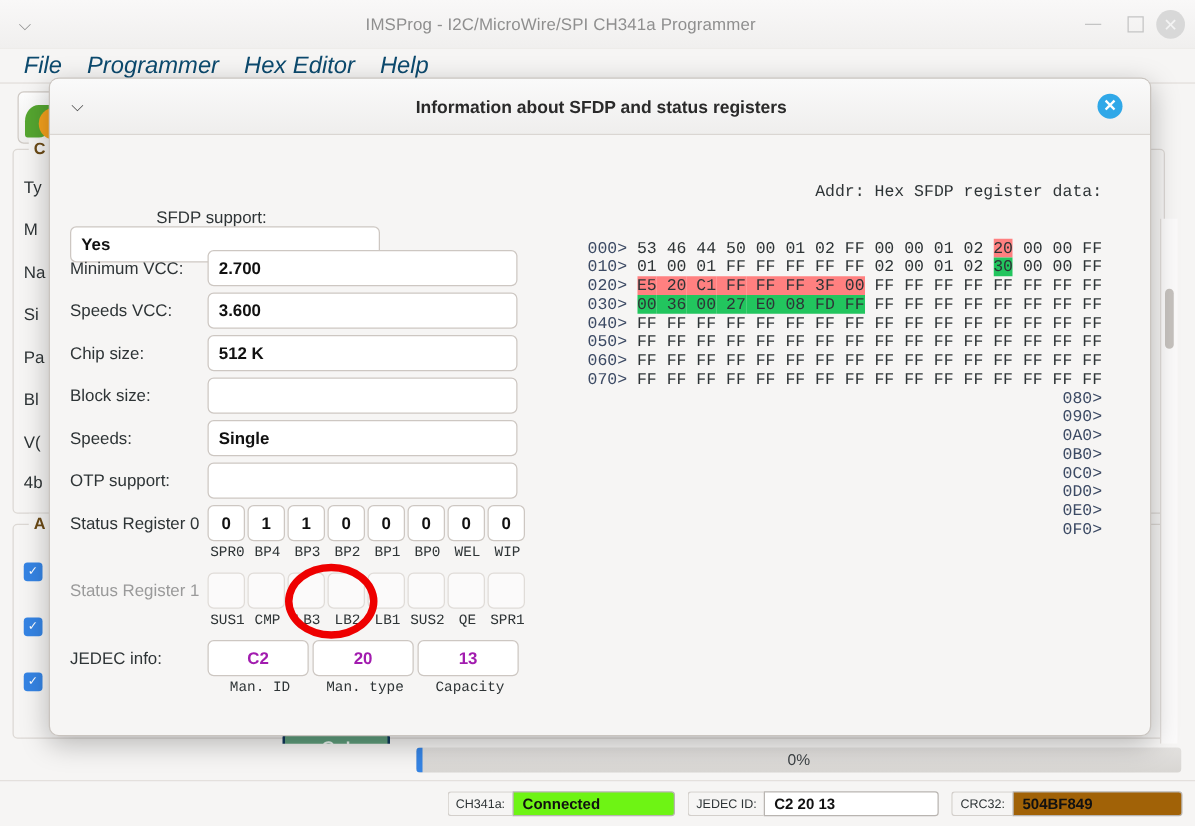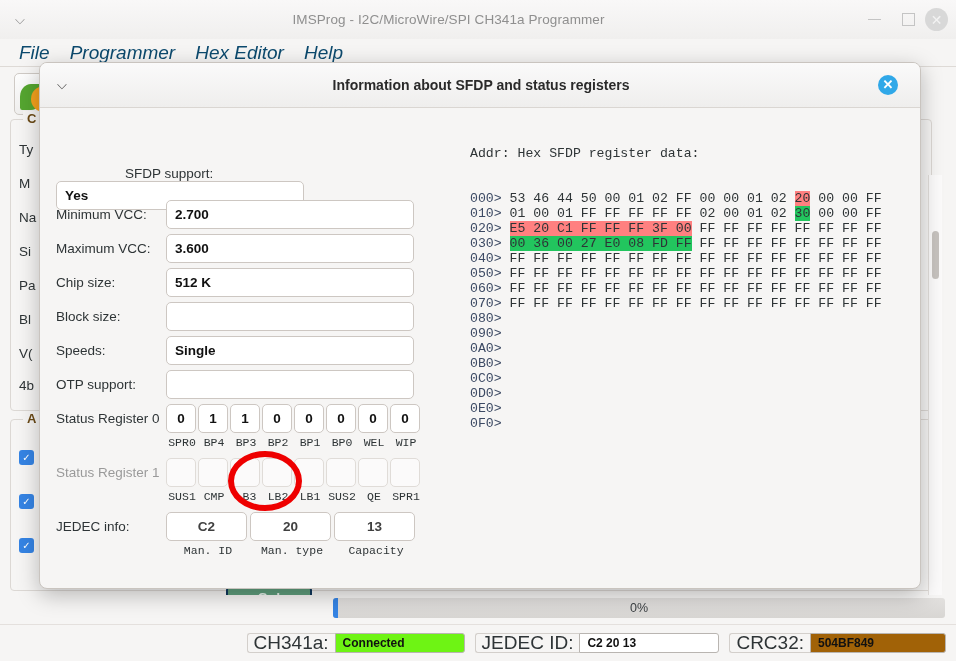--- a/index.html
+++ b/index.html
@@ -127,21 +127,21 @@
     display: flex; align-items: center; justify-content: center;
     font-size: 12.5px; color: #3d4245;
   }
   #statusbar {
     position: absolute; left: 0; top: 624px; width: 956px; height: 37px;
     background: #f6f5f4; border-top: 1px solid #e4e0dd;
     display: flex; align-items: center; justify-content: flex-end;
     padding-right: 10px; box-sizing: border-box;
   }
   .sb-label {
-    font-size: 19px; color: #2e3436;
+    font-size: 10px; color: #2e3436;
     border: 1px solid #d3cfcb; border-right: none;
     background: #f6f5f4;
     padding: 3px 6px; height: 20px; box-sizing: border-box;
     display: flex; align-items: center;
     border-radius: 3px 0 0 3px;
   }
   .sb-value {
     font-size: 12px; font-weight: bold; color: #111;
     border: 1px solid #b9b5b1; background: #fff;
     padding: 3px 7px; height: 20px; box-sizing: border-box;
@@ -206,21 +206,21 @@
   .bitlabel {
     width: 32px; text-align: center;
     font-family: "Liberation Mono", monospace;
     font-size: 11.5px; color: #2e3436;
   }
   .label-dim { color: #9a9a9a; }
 
   .jedec-box {
     width: 81px; height: 29px; box-sizing: border-box;
     border: 1px solid #cdc7c2; border-radius: 5px; background: #fff;
-    font-size: 13.5px; font-weight: bold; color: #404040;
+    font-size: 13.5px; font-weight: bold; color: #a21caf;
     display: flex; align-items: center; justify-content: center;
     margin-right: 3px;
   }
   .jedec-cap {
     width: 84px; text-align: center;
     font-family: "Liberation Mono", monospace;
     font-size: 11.5px; color: #2e3436;
   }
 
   #red-circle {
@@ -230,20 +230,21 @@
     box-sizing: border-box;
     pointer-events: none;
   }
 
   
   #hex-panel {
     position: absolute; left: 430px; top: 8px;
     font-family: "Liberation Mono", monospace;
     font-size: 13.2px; color: #2e3436; line-height: 15px;
     white-space: pre;
+    text-align: right;
   }
   #hex-head { color: #2e3436; }
   .hex-row { height: 15px; }
   .hex-addr { color: #3c4a64; }
   .hl-red { background: #ff8080; }
   .hl-green { background: #22c55e; }
 </style>
 </head>
 <body>
 
@@ -333,21 +334,21 @@
 
       <div class="form-row" style="top:58px;flex-direction:column;">
         <div class="form-label">SFDP support:</div>
         <div class="form-input">Yes</div>
       </div>
       <div class="form-row" style="top:92px;">
         <div class="form-label">Minimum VCC:</div>
         <div class="form-input">2.700</div>
       </div>
       <div class="form-row" style="top:126px;">
-        <div class="form-label">Maximum VCC:</div>
+        <div class="form-label">Speeds VCC:</div>
         <div class="form-input">3.600</div>
       </div>
       <div class="form-row" style="top:160px;">
         <div class="form-label">Chip size:</div>
         <div class="form-input">512 K</div>
       </div>
       <div class="form-row" style="top:194px;">
         <div class="form-label">Block size:</div>
         <div class="form-input"></div>
       </div>

